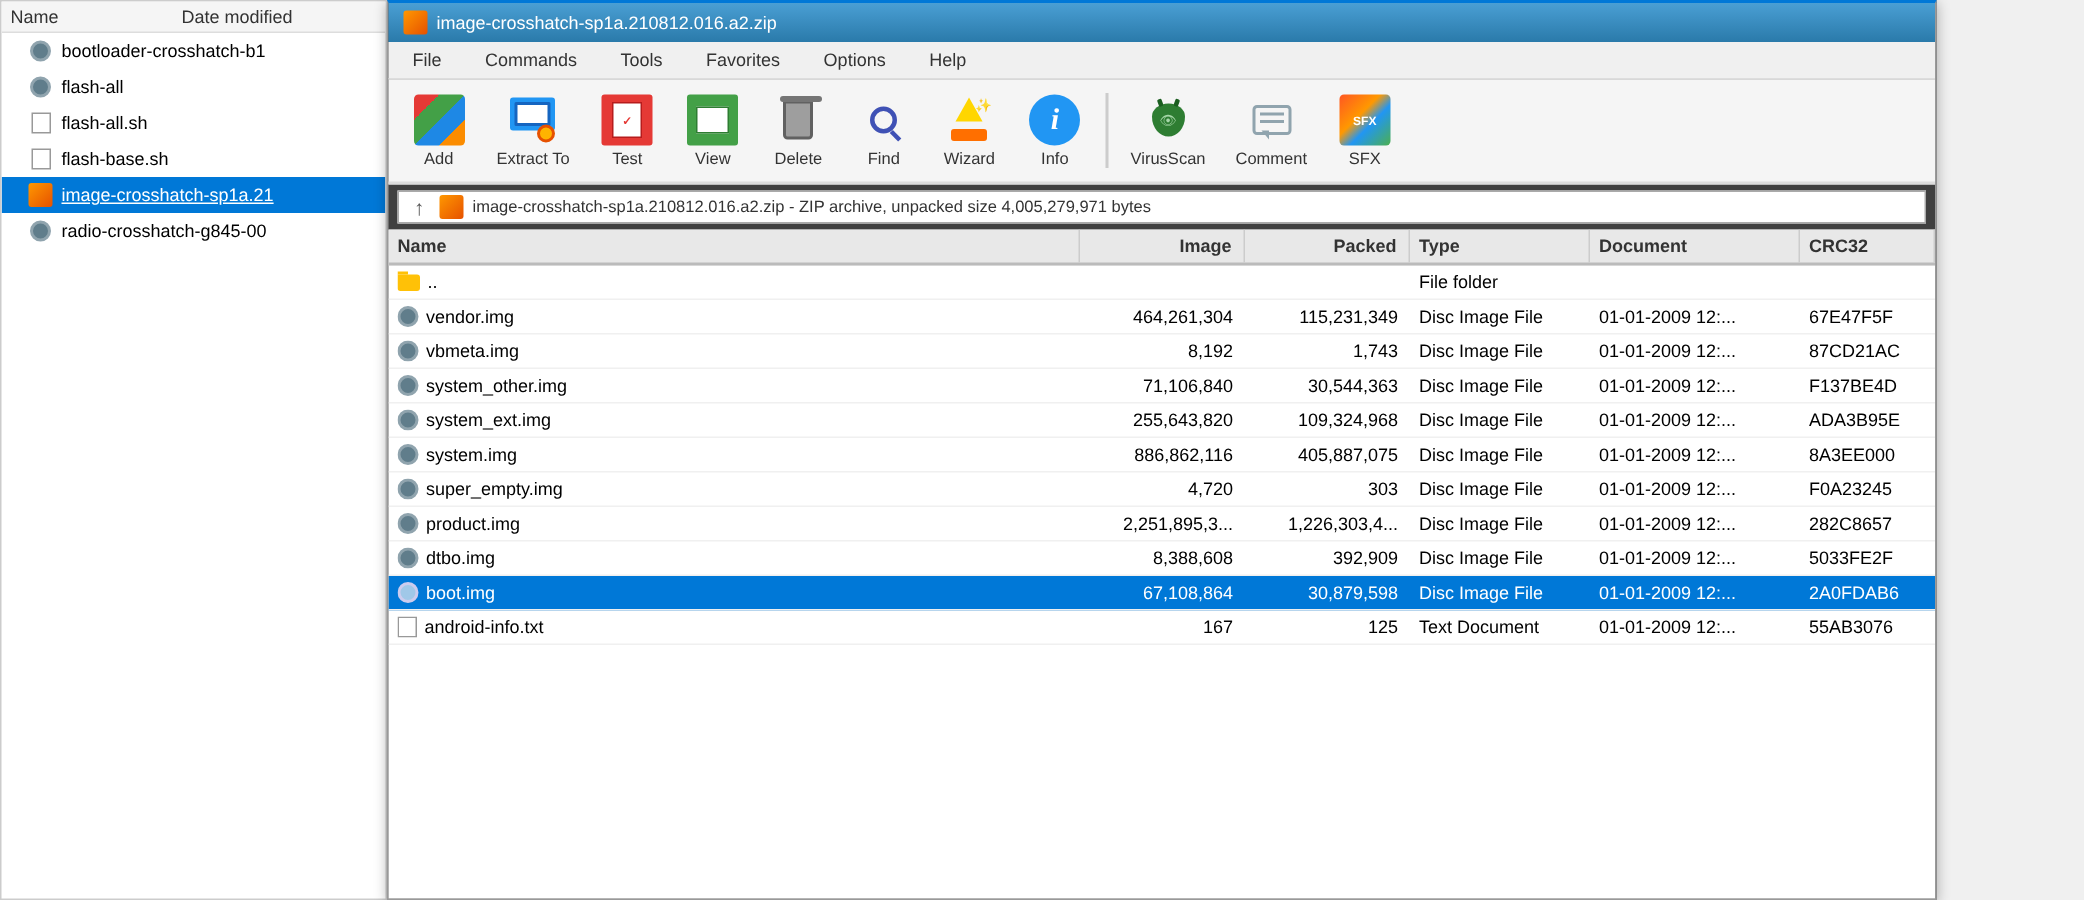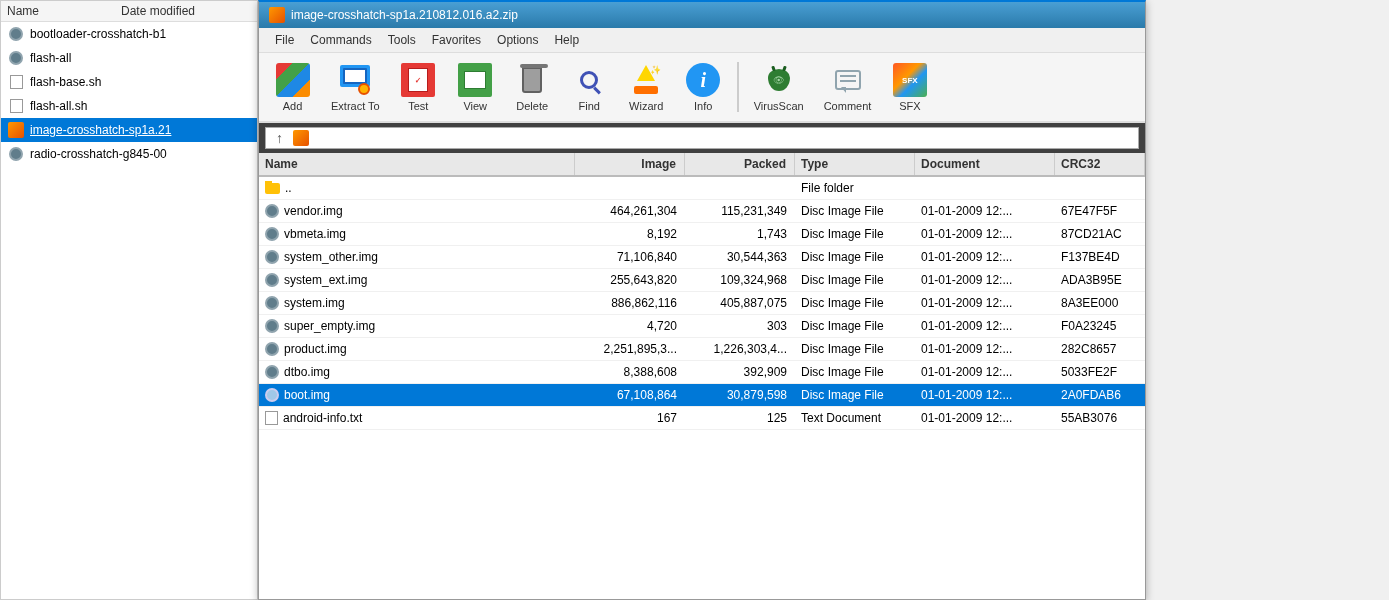--- a/index.html
+++ b/index.html
@@ -1,20 +1,20 @@
 <!DOCTYPE html>
 <html><head>
   <meta charset="utf-8">
   <style>
     * { box-sizing: border-box; margin: 0; padding: 0; }
     body { font-family: 'Segoe UI', Tahoma, Arial, sans-serif; font-size: 12px; background: #f0f0f0; overflow: hidden; }
 
     .outer-window {
       display: flex;
-      width: 1146px;
+      width: 1291px;
       height: 600px;
       background: #f0f0f0;
     }
 
     
     .left-panel {
       width: 258px;
       background: #ffffff;
       border: 1px solid #ccc;
       flex-shrink: 0;
@@ -30,21 +30,21 @@
       color: #333;
     }
 
     .left-header .col-name { flex: 1; }
     .left-header .col-date { width: 130px; }
 
     .left-items { overflow-y: auto; }
     .left-item {
       display: flex;
       align-items: center;
-      padding: 3px 6px;
+      padding: 3px 17px;
       cursor: pointer;
       white-space: nowrap;
     }
     .left-item.selected { background: #0078d7; color: white; text-decoration: underline; }
     .left-item .item-icon { width: 18px; height: 18px; margin-right: 5px; flex-shrink: 0; display: inline-flex; align-items: center; justify-content: center; }
 
     
     .icon-zip { background: linear-gradient(135deg, #ff9800, #e65100); border-radius: 2px; width: 16px; height: 16px; display: flex; align-items: center; justify-content: center; }
 
     
@@ -66,21 +66,21 @@
       display: flex;
       align-items: center;
       gap: 6px;
       flex-shrink: 0;
     }
 
     .winrar-menubar {
       background: #f0f0f0;
       padding: 3px 8px;
       display: flex;
-      gap: 0;
+      gap: 13px;
       border-bottom: 1px solid #ddd;
       flex-shrink: 0;
       align-items: flex-end;
     }
     .menu-item {
       padding: 2px 8px;
       cursor: pointer;
       font-size: 12px;
       color: #333;
     }
@@ -216,27 +216,27 @@
         <div class="left-item">
           <span class="item-icon">
             <div class="disc-icon"></div>
           </span>
           <span>flash-all</span>
         </div>
         <div class="left-item">
           <span class="item-icon">
             <div class="txt-icon"></div>
           </span>
-          <span>flash-base.sh</span>
+          <span>flash-all.sh</span>
         </div>
         <div class="left-item">
           <span class="item-icon">
             <div class="txt-icon"></div>
           </span>
-          <span>flash-all.sh</span>
+          <span>flash-base.sh</span>
         </div>
         <div class="left-item selected">
           <span class="item-icon">
             <div class="icon-zip" style="width:16px;height:16px;border-radius:2px;"></div>
           </span>
           <span>image-crosshatch-sp1a.21</span>
         </div>
         <div class="left-item">
           <span class="item-icon">
             <div class="disc-icon"></div>
@@ -362,20 +362,21 @@
           <div class="toolbar-icon">
             <div style="width:34px;height:34px;background:linear-gradient(135deg,#ff5722 0%,#ff9800 40%,#2196f3 60%,#4caf50 100%);border-radius:3px;display:flex;align-items:center;justify-content:center;color:white;font-size:8px;font-weight:bold;">SFX</div>
           </div>
           <span>SFX</span>
         </div>
       </div>
 
     <div class="address-bar">
       <span class="nav-up-btn">↑</span>
       <div class="winrar-icon" style="width:16px;height:16px;"></div>
+      <span class="address-text">image-crosshatch-sp1a.210812.016.a2.zip - ZIP archive, unpacked size 4,005,279,971 bytes</span>
     </div>
 
     <div class="file-list">
       <div class="file-list-header">
         <div class="hcol col-fname">Name</div>
         <div class="hcol col-size">Image</div>
         <div class="hcol col-packed">Packed</div>
         <div class="hcol col-type">Type</div>
         <div class="hcol col-modified">Document</div>
         <div class="hcol col-crc">CRC32</div>

